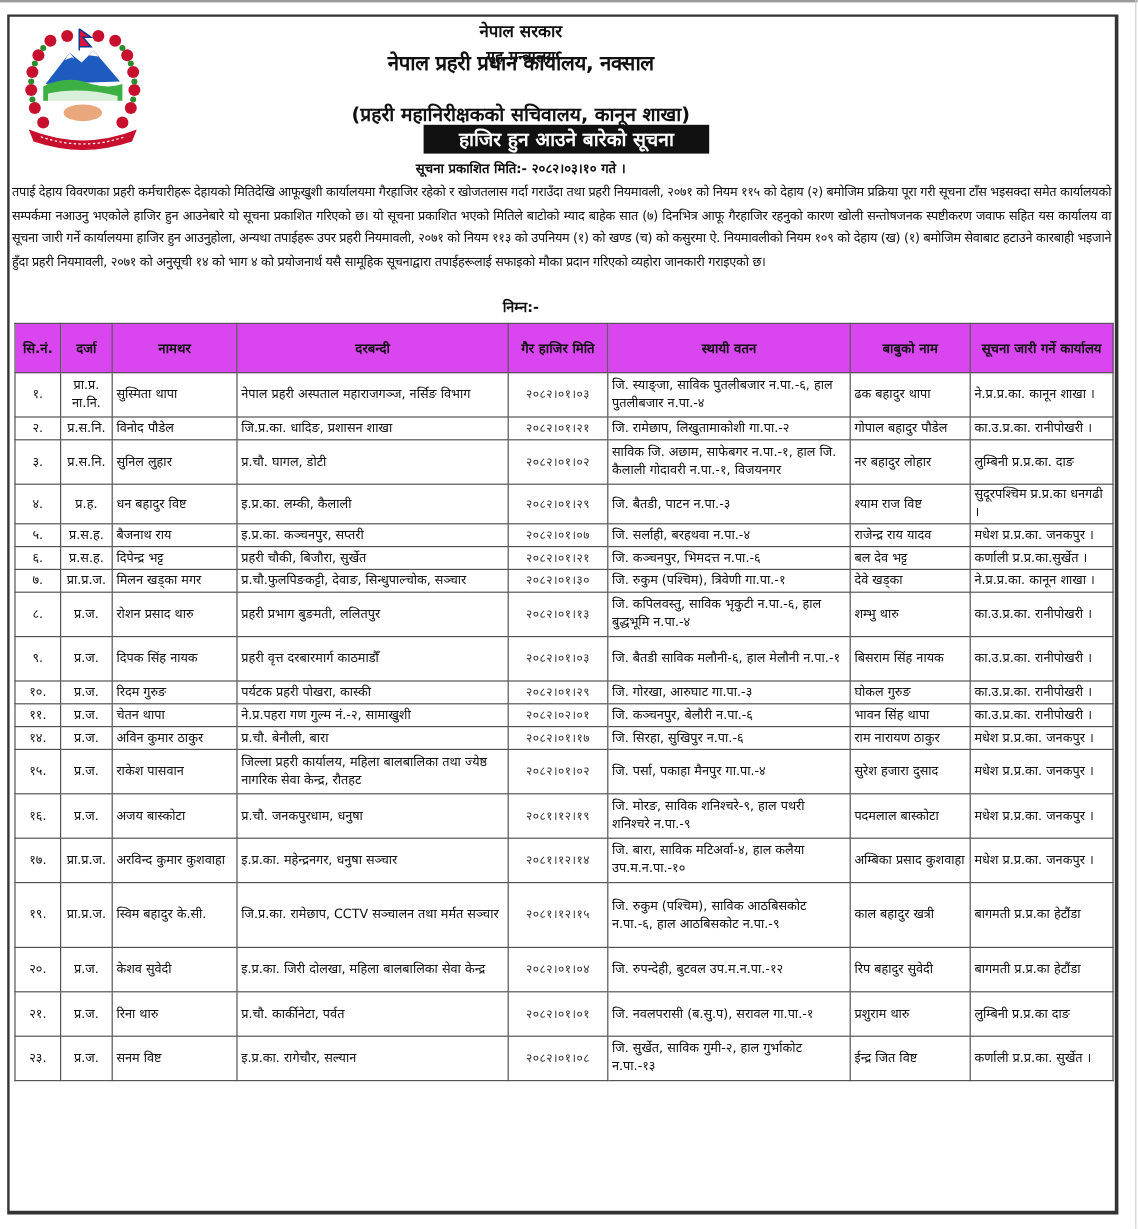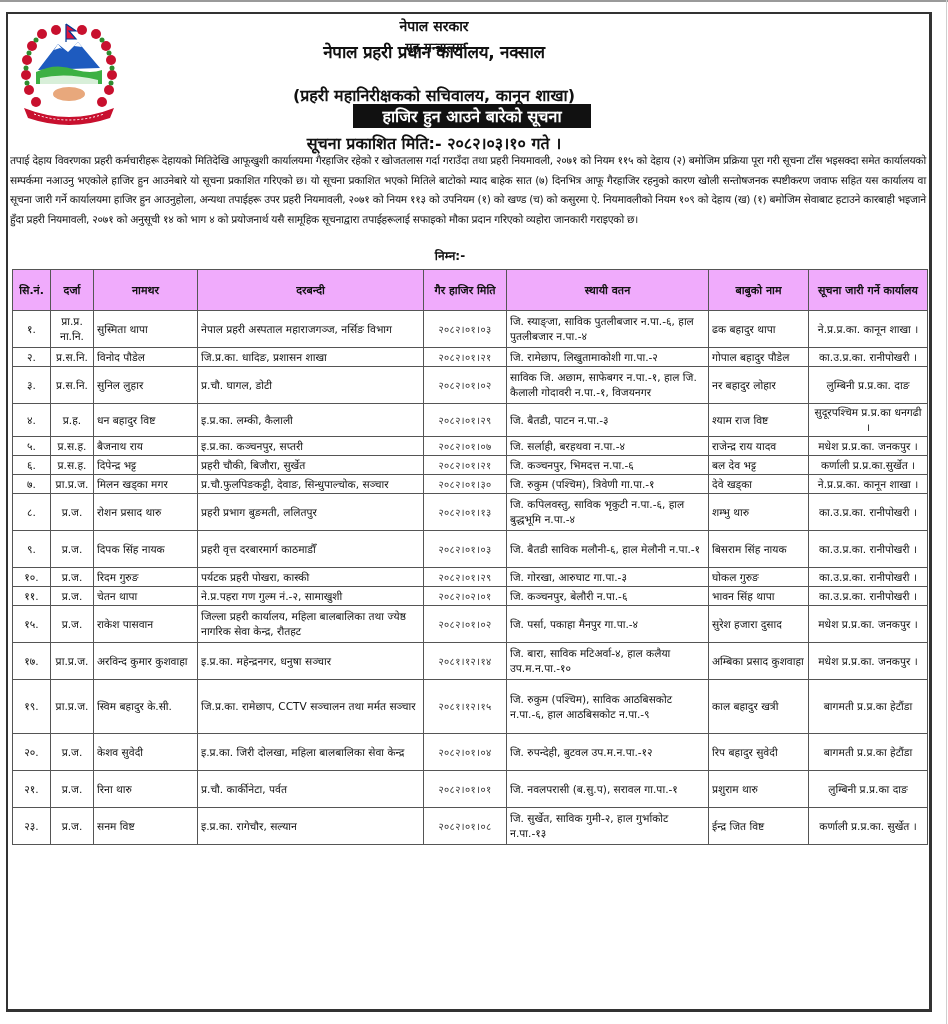--- a/index.html
+++ b/index.html
@@ -11,30 +11,30 @@
              border: 2px solid #333; border-right-width: 3px; border-bottom-width: 3px; box-sizing: border-box; background: #fff; }
     .logo { position: absolute; left: 16px; top: 22px; width: 106px; height: 108px; }
     .hdr { position: absolute; left: 0; width: 868px; text-align: center; }
     .h1 { top: 16px; font-size: 14px; font-weight: bold; }
     .h2 { top: 38px; font-size: 13px; font-weight: bold; text-align: center; }
     .h3 { top: 40px; font-size: 17px; font-weight: bold; letter-spacing: -0.3px; }
     .h4 { top: 84px; font-size: 16px; font-weight: bold; }
     .titlebox { position: absolute; left: 353px; top: 104px; width: 238px; height: 24px;
                 background: #111; color: #fff; font-size: 16px; font-weight: bold;
                 display: flex; align-items: center; justify-content: center; }
-    .h5 { top: 132px; font-size: 16px; font-weight: bold; }
+    .h5 { top: 132px; font-size: 11px; font-weight: bold; }
     .intro { position: absolute; left: 10px; top: 151px; width: 916px; font-size: 10.6px;
              line-height: 19.5px; text-align: justify; font-weight: 400; letter-spacing: -0.25px; }
-    .nimna { top: 247px; font-size: 12px; font-weight: bold; padding-left: 16px; }
+    .nimna { top: 247px; font-size: 12px; font-weight: bold; }
     table.notice { position: absolute; left: 12px; top: 269px; width: 915px; border-collapse: collapse;
                    font-size: 10.6px; table-layout: fixed; }
     table.notice th, table.notice td { border: 1px solid #555; padding: 1px 3px; vertical-align: middle; line-height: 15px; }
-    table.notice th { background: #f0abfc; font-weight: bold; font-size: 11px; text-align: center; height: 38px; }
+    table.notice th { background: #d946ef; font-weight: bold; font-size: 11px; text-align: center; height: 38px; }
     td.c-sn, td.c-rank, td.c-date { text-align: center; }
-    td.c-office { text-align: center; }
+    td.c-office { text-align: left; }
     td.c-date { font-size: 10px; color: #333; letter-spacing: 0.4px; }
   </style>
 </head>
 <body>
 
 <div class="topline"></div>
 <div class="rightline"></div>
 
 <div class="frame"></div>
 
@@ -220,28 +220,48 @@
     <tr style="height:19px">
         <td class="c-sn">११.</td>
         <td class="c-rank">प्र.ज.</td>
         <td>चेतन थापा</td>
         <td>ने.प्र.पहरा गण गुल्म नं.-२, सामाखुशी</td>
         <td class="c-date">२०८२।०२।०१</td>
         <td>जि. कञ्चनपुर, बेलौरी न.पा.-६</td>
         <td>भावन सिंह थापा</td>
         <td class="c-office">का.उ.प्र.का. रानीपोखरी ।</td>
       </tr>
+    <tr style="height:19px">
+        <td class="c-sn">१४.</td>
+        <td class="c-rank">प्र.ज.</td>
+        <td>अविन कुमार ठाकुर</td>
+        <td>प्र.चौ. बेनौली, बारा</td>
+        <td class="c-date">२०८२।०१।१७</td>
+        <td>जि. सिरहा, सुखिपुर न.पा.-६</td>
+        <td>राम नारायण ठाकुर</td>
+        <td class="c-office">मधेश प्र.प्र.का. जनकपुर ।</td>
+      </tr>
     <tr style="height:37px">
         <td class="c-sn">१५.</td>
         <td class="c-rank">प्र.ज.</td>
         <td>राकेश पासवान</td>
         <td>जिल्ला प्रहरी कार्यालय, महिला बालबालिका तथा ज्येष्ठ नागरिक सेवा केन्द्र, रौतहट</td>
         <td class="c-date">२०८२।०१।०२</td>
         <td>जि. पर्सा, पकाहा मैनपुर गा.पा.-४</td>
         <td>सुरेश हजारा दुसाद</td>
+        <td class="c-office">मधेश प्र.प्र.का. जनकपुर ।</td>
+      </tr>
+    <tr style="height:37px">
+        <td class="c-sn">१६.</td>
+        <td class="c-rank">प्र.ज.</td>
+        <td>अजय बास्कोटा</td>
+        <td>प्र.चौ. जनकपुरधाम, धनुषा</td>
+        <td class="c-date">२०८१।१२।१९</td>
+        <td>जि. मोरङ, साविक शनिश्चरे-९, हाल पथरी शनिश्चरे न.पा.-९</td>
+        <td>पदमलाल बास्कोटा</td>
         <td class="c-office">मधेश प्र.प्र.का. जनकपुर ।</td>
       </tr>
     <tr style="height:37px">
         <td class="c-sn">१७.</td>
         <td class="c-rank">प्रा.प्र.ज.</td>
         <td>अरविन्द कुमार कुशवाहा</td>
         <td>इ.प्र.का. महेन्द्रनगर, धनुषा सञ्चार</td>
         <td class="c-date">२०८१।१२।१४</td>
         <td>जि. बारा, साविक मटिअर्वा-४, हाल कलैया उप.म.न.पा.-१०</td>
         <td>अम्बिका प्रसाद कुशवाहा</td>

